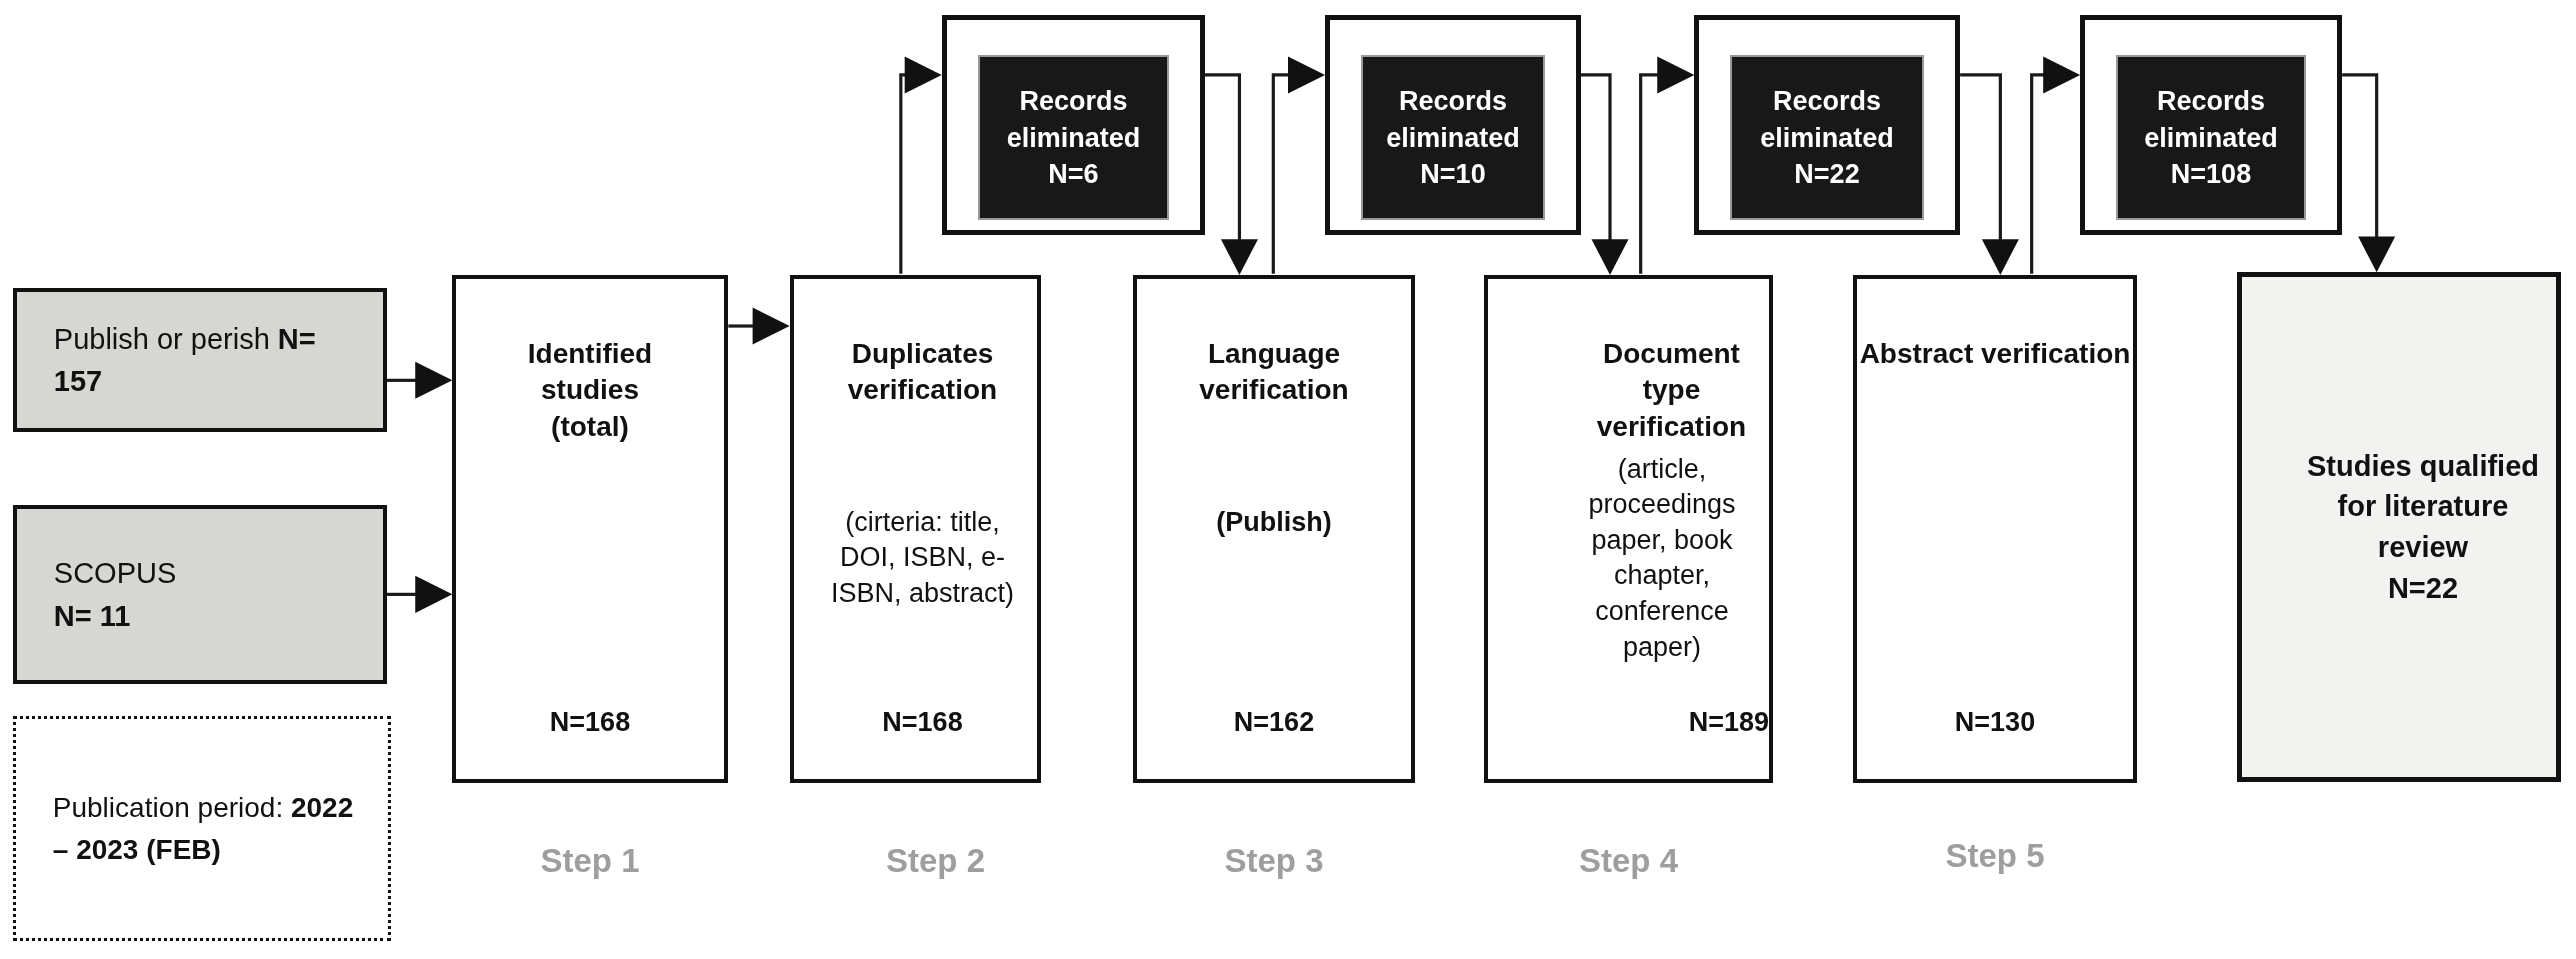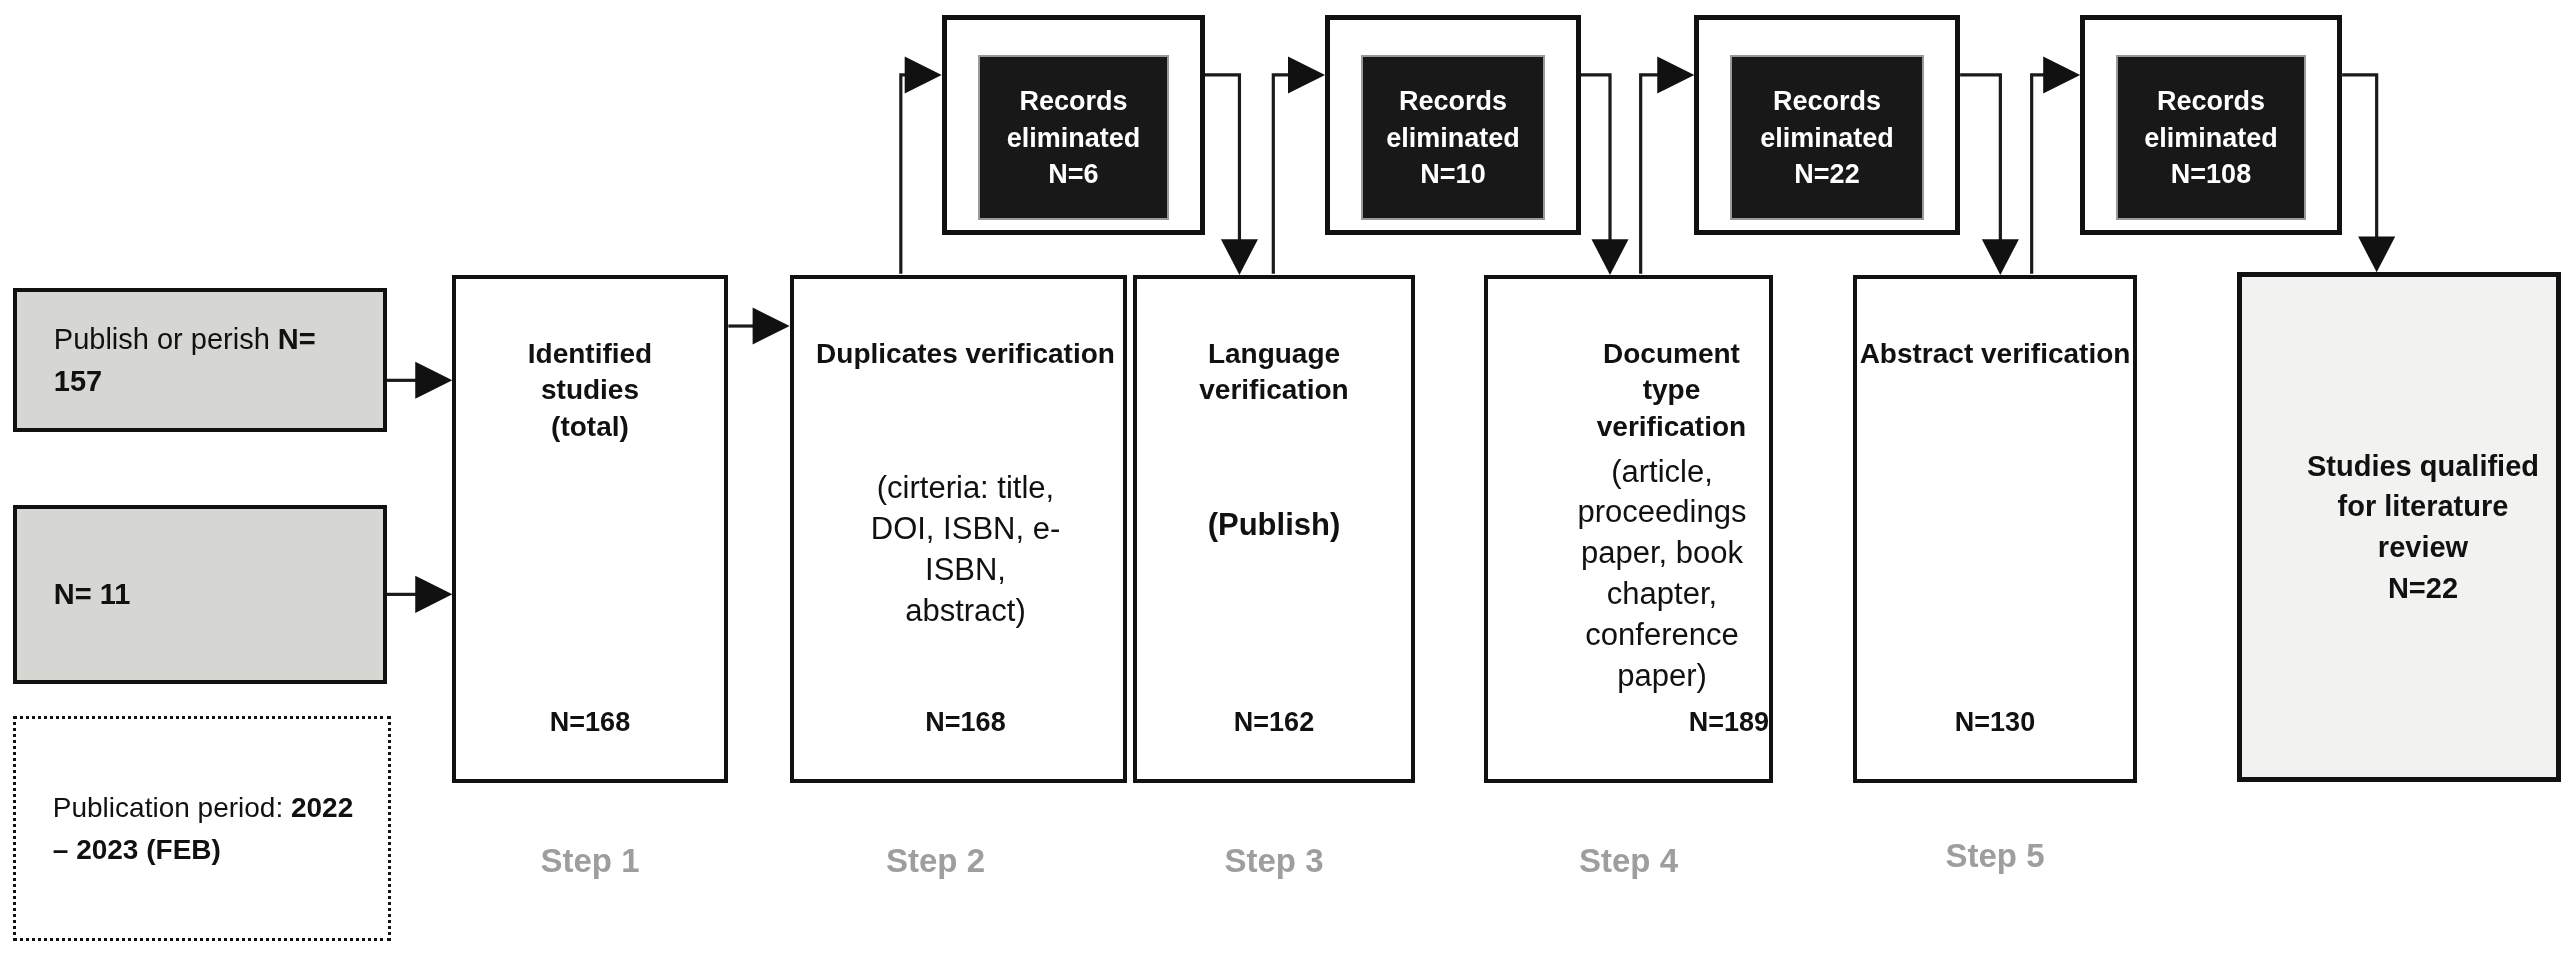--- a/index.html
+++ b/index.html
@@ -24,21 +24,21 @@
     background:#fff;border:3.8px dotted var(--border);
     display:flex;flex-direction:column;justify-content:center;
     padding:6.4px 25.6px 6.4px 37px;font-size:28px;line-height:1.5;
   }
   
   .stepbox{
     background:#fff;border:4.5px solid var(--border);
     display:flex;flex-direction:column;align-items:center;text-align:center;
   }
   .sb-title{font-weight:700;font-size:28px;line-height:1.3;margin-top:57px;}
-  .sb-criteria{font-size:31px;line-height:1.32;margin-top:96px;}
+  .sb-criteria{font-size:27px;line-height:1.32;margin-top:96px;}
   .sb-criteria.bold{font-weight:700;}
   .sb-n{font-weight:700;font-size:27px;margin-top:auto;margin-bottom:41px;}
   .t-narrow{max-width:167px;}
   .t-mid{max-width:195px;}
   .c-narrow{max-width:192px;}
   .c-mid{max-width:214px;}
   
   .elim{
     background:#fff;border:5.8px solid var(--border);
     display:flex;align-items:flex-start;justify-content:center;
@@ -142,35 +142,36 @@
     </div>
   </div>
 
   <div class="abs source" style="left:12.8px;top:288px;width:374px;height:144px;">
     <div>
       <span>Publish or perish</span>
       <b>N= 157</b>
     </div>
   </div>
   <div class="abs source" style="left:12.8px;top:505px;width:374px;height:179px;">
+    <div>SCOPUS</div>
     <b>N= 11</b>
   </div>
   <div class="abs pubbox" style="left:12.8px;top:716px;width:378px;height:225px;">
     <div>
       <span>Publication period:</span>
       <b>2022 – 2023 (FEB)</b>
     </div>
   </div>
 
   <div class="abs stepbox" style="left:452px;top:275px;width:276px;height:508px;">
     <div class="sb-title t-narrow">Identified studies (total)</div>
     <div class="sb-criteria"></div>
     <div class="sb-n">N=168</div>
   </div>
-  <div class="abs stepbox" style="left:790px;top:275px;width:337px;height:508px;padding-left:14px;">
+  <div class="abs stepbox" style="left:790px;top:275px;width:251px;height:508px;padding-left:14px;">
     <div class="sb-title">Duplicates verification</div>
     <div class="sb-criteria c-narrow">(cirteria: title, DOI, ISBN, e-ISBN, abstract)</div>
     <div class="sb-n">N=168</div>
   </div>
   <div class="abs stepbox" style="left:1133px;top:275px;width:282px;height:508px;">
     <div class="sb-title">Language verification</div>
     <div class="sb-criteria bold">(Publish)</div>
     <div class="sb-n">N=162</div>
   </div>
   <div class="abs stepbox" style="left:1484px;top:275px;width:289px;height:508px;align-items:flex-end;">

